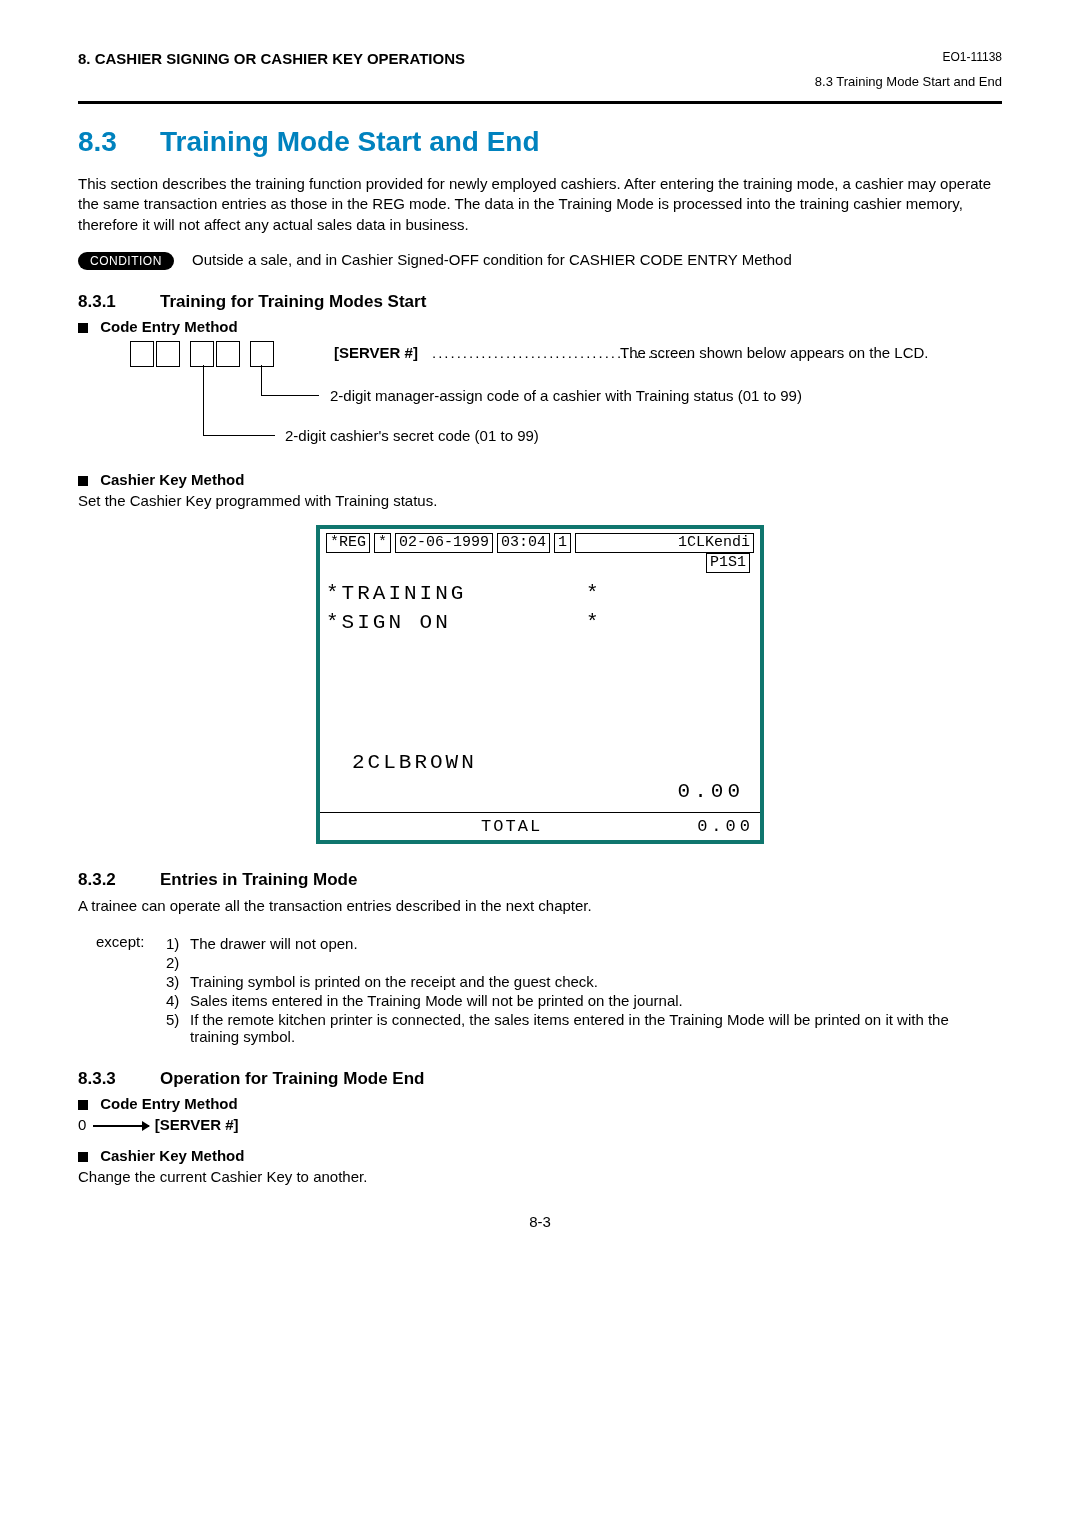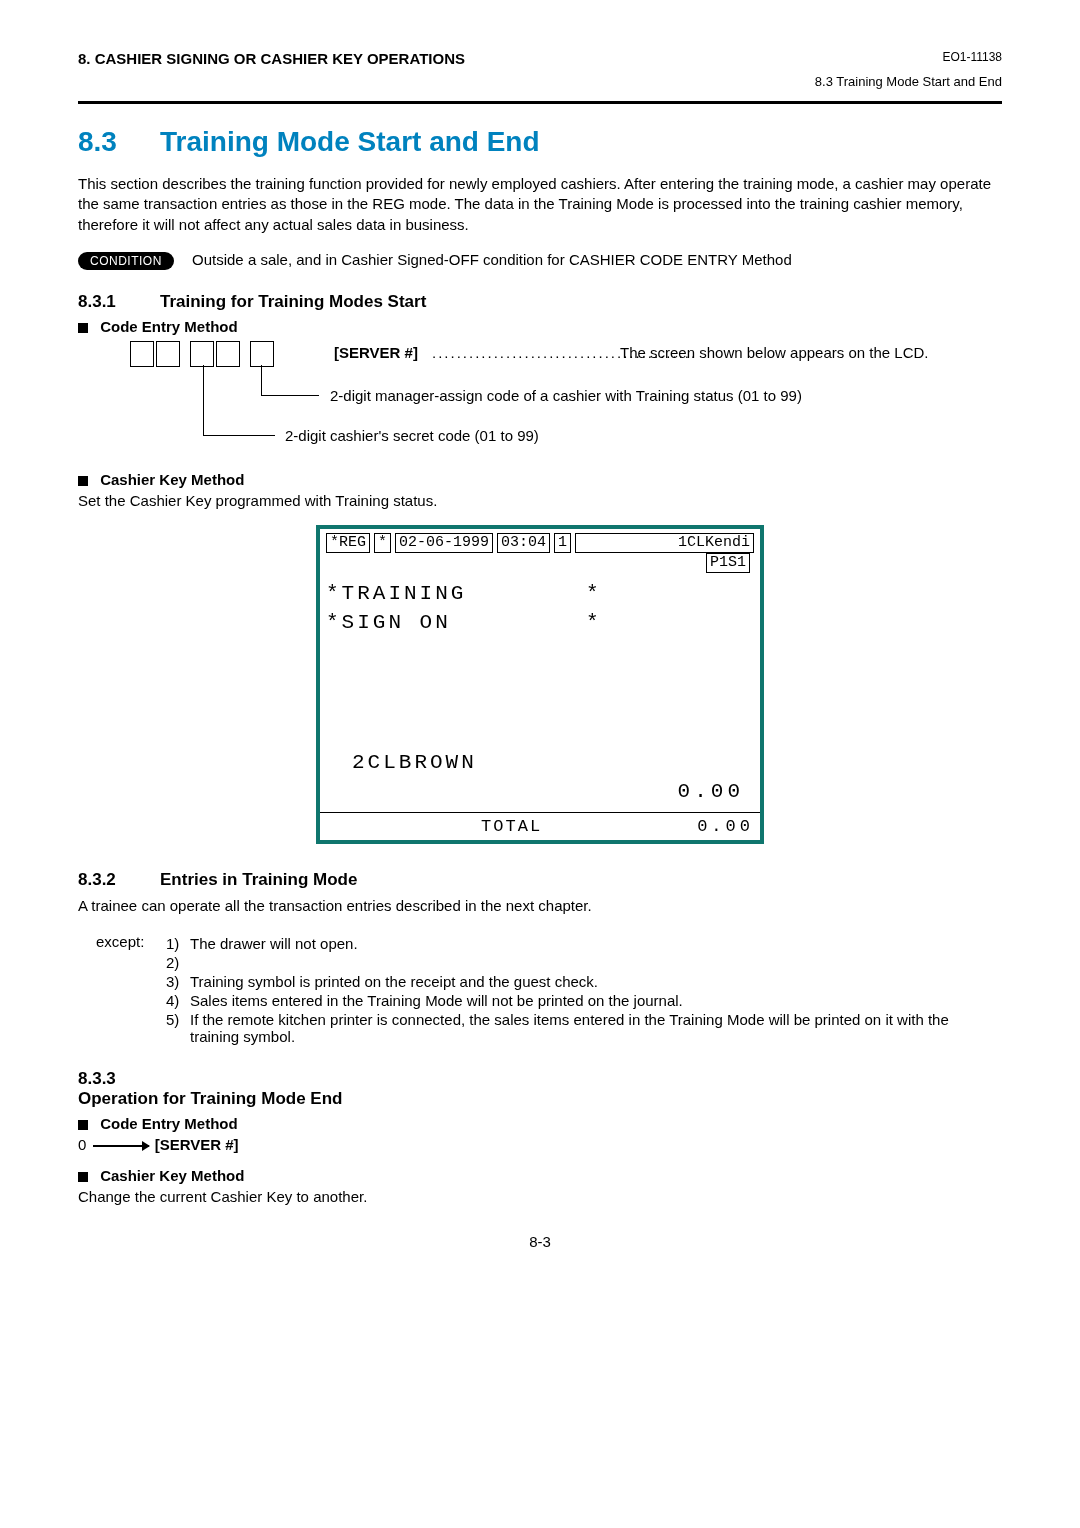--- a/index.html
+++ b/index.html
@@ -345,21 +345,21 @@
         <span class="n">4)</span>
         <span>Sales items entered in the Training Mode will not be printed on the journal.</span>
       </div>
     <div class="li">
         <span class="n">5)</span>
         <span>If the remote kitchen printer is connected, the sales items entered in the Training Mode will be printed on it with the training symbol.</span>
       </div>
   </div>
 </div>
 
-<div class="subsection-row" style="margin-top:22px;flex-direction:column;">
+<div class="subsection-row" style="margin-top:22px;">
   <span class="subsection-num">8.3.3</span>
   <span>Operation for Training Mode End</span>
 </div>
 
 <div class="bullet-row">
   <span class="bullet-sq"></span>
   <span>Code Entry Method</span>
 </div>
 <div style="margin-bottom:14px;">
   <span>0</span>

